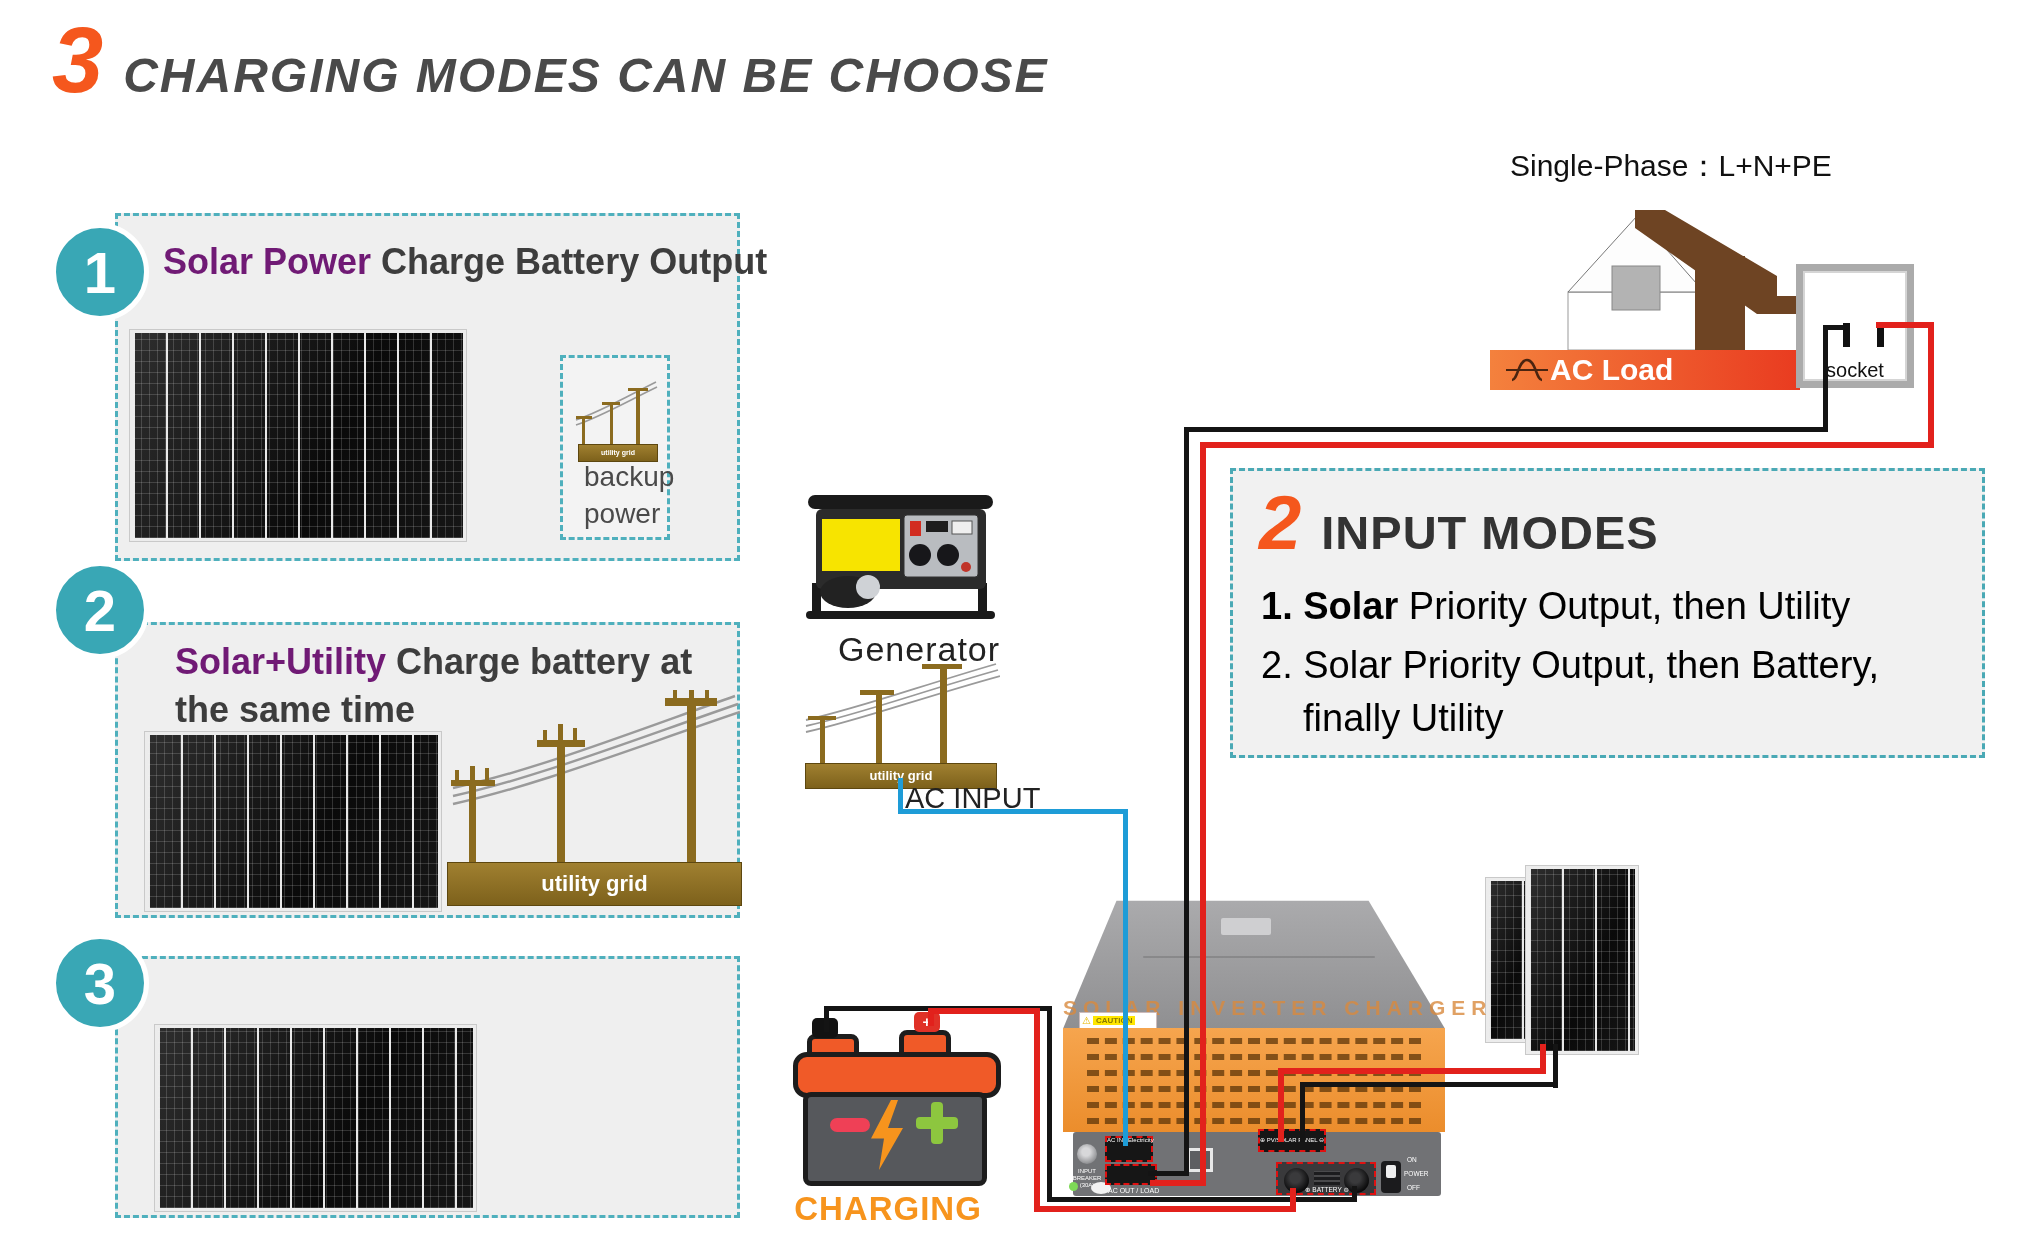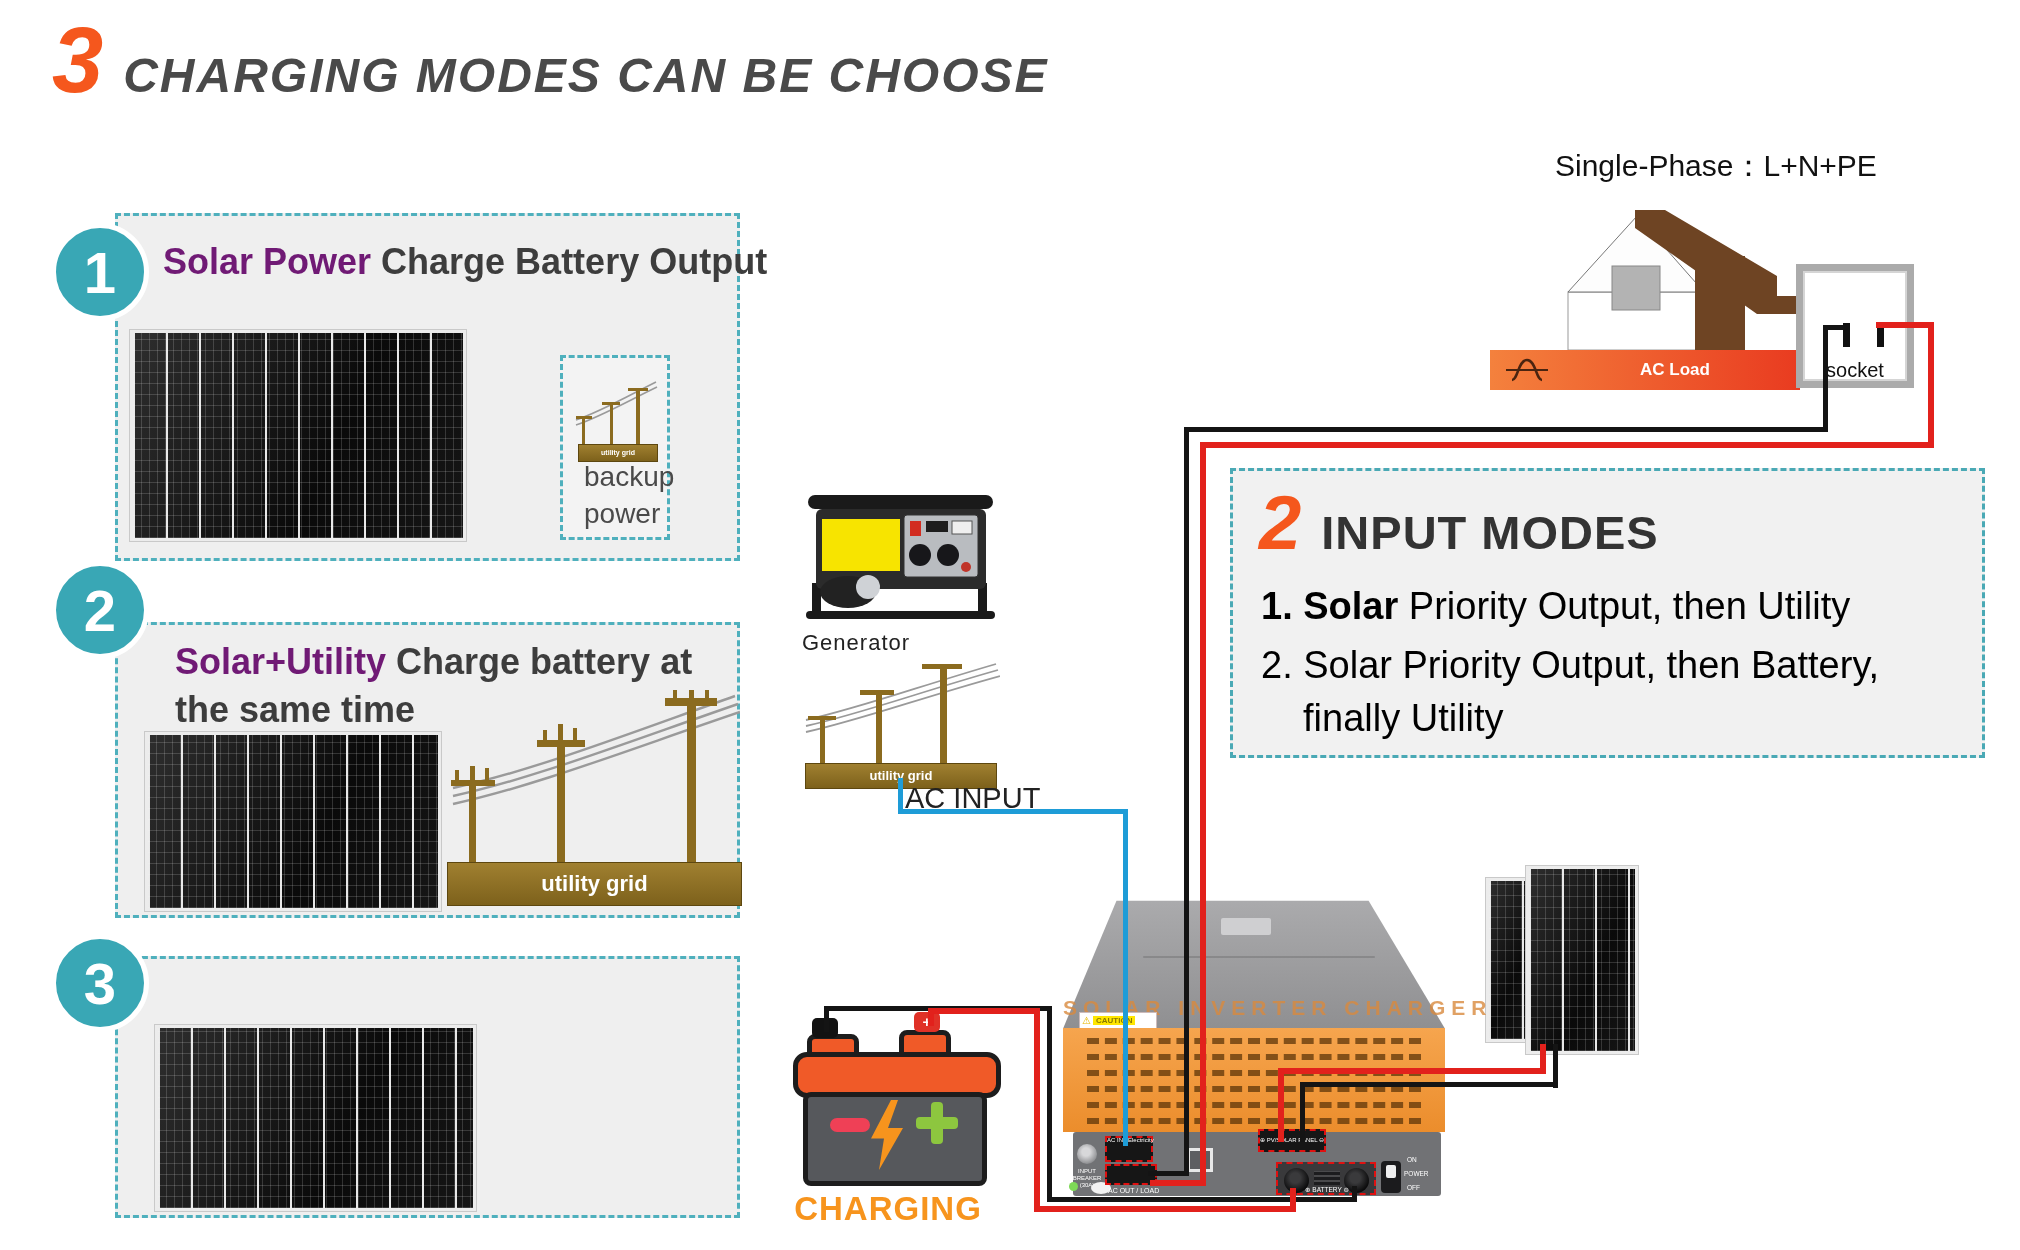--- a/index.html
+++ b/index.html
@@ -67,24 +67,24 @@
   .inv-caution{position:absolute;left:16px;top:114px;width:78px;height:17px;background:#fff;
                border:1px solid #cbb;display:flex;align-items:center;gap:2px;padding:0 2px;box-sizing:border-box}
   .inv-caution .tri{color:#e6b800;font-size:10px;line-height:10px}
   .inv-caution .cap{background:#ffe600;color:#8a7a00;font-size:8px;font-weight:bold;padding:0 3px}
   .inv-rear{position:absolute;left:10px;top:234px;width:368px;height:64px;background:#717275;border-radius:3px}
   .port{position:absolute;background:#161616;border:2px dashed #e01010;box-sizing:border-box}
   .portlabel{position:absolute;color:#fff;white-space:nowrap}
   .knob{position:absolute;border-radius:50%;background:radial-gradient(circle at 45% 40%,#3a3a3c 25%,#0b0b0c 70%)}
 
   
-  #phase-label{position:absolute;left:1555px;top:146px;width:380px;font-size:30px;color:#111}
+  #phase-label{position:absolute;left:1510px;top:146px;width:380px;font-size:30px;color:#111}
   #acload{position:absolute;left:1490px;top:350px;width:310px;height:40px;
           background:linear-gradient(90deg,#f4813d,#e93b20);display:flex;align-items:center;z-index:3}
-  #acload .t{flex:1;text-align:center;color:#fff;font-weight:bold;font-size:17px}
+  #acload .t{flex:1;color:#fff;font-weight:bold;font-size:30px}
   #socket{position:absolute;left:1796px;top:264px;width:118px;height:124px;background:#fff;
           border:7px solid #ababab;box-sizing:border-box;box-shadow:inset 0 0 0 2px #d5d5d5;z-index:4}
   .prong{position:absolute;width:7px;height:24px;background:#111}
   #socket .lbl{position:absolute;left:0;top:88px;width:100%;text-align:center;font-size:20px;color:#111}
 
   
   #outbox{position:absolute;left:1230px;top:468px;width:755px;height:290px;border:3px dashed #4aa9b5;
           background:#f1f1f1;box-sizing:border-box}
   #outbox .head{display:flex;align-items:baseline;gap:20px;padding:14px 0 0 26px;font-weight:bold}
   #outbox .num{font-size:76px;color:#f5571d;font-style:italic;line-height:1}
@@ -183,21 +183,21 @@
     <rect x="106" y="28" width="74" height="62" rx="3" fill="#b9bcc0" stroke="#333"></rect>
     <rect x="112" y="34" width="11" height="15" fill="#d22c20"></rect>
     <rect x="128" y="34" width="22" height="11" fill="#1d1d1d"></rect>
     <rect x="154" y="34" width="20" height="13" fill="#efefef" stroke="#555"></rect>
     <circle cx="122" cy="68" r="11" fill="#17171a"></circle>
       <circle cx="150" cy="68" r="11" fill="#17171a"></circle>
     <circle cx="168" cy="80" r="5" fill="#c03328"></circle>
     <ellipse cx="50" cy="105" rx="28" ry="16" fill="#222"></ellipse>
     <circle cx="70" cy="100" r="12" fill="#cfd2d6"></circle>
   </svg>
-  <div class="caption" style="left:802px;top:630px;font-size:22px;letter-spacing:1px">
+  <div class="caption" style="left:838px;top:630px;font-size:34px;letter-spacing:1px">
     <span>Generator</span>
   </div>
 
   <svg class="abs" style="left:800px;top:660px" width="200" height="105" viewBox="0 0 200 105">
     <path d="M6,60 C60,48 120,26 196,4" fill="none" stroke="#9a9a9a" stroke-width="1.8"></path>
     <path d="M6,66 C60,54 120,32 198,10" fill="none" stroke="#9a9a9a" stroke-width="1.8"></path>
     <path d="M6,72 C60,60 120,38 200,16" fill="none" stroke="#9a9a9a" stroke-width="1.8"></path>
     <rect x="20" y="58" width="5" height="47" fill="#8b6b1f"></rect>
       <rect x="8" y="56" width="28" height="4" fill="#8b6b1f"></rect>
     <rect x="76" y="32" width="6" height="73" fill="#8b6b1f"></rect>

